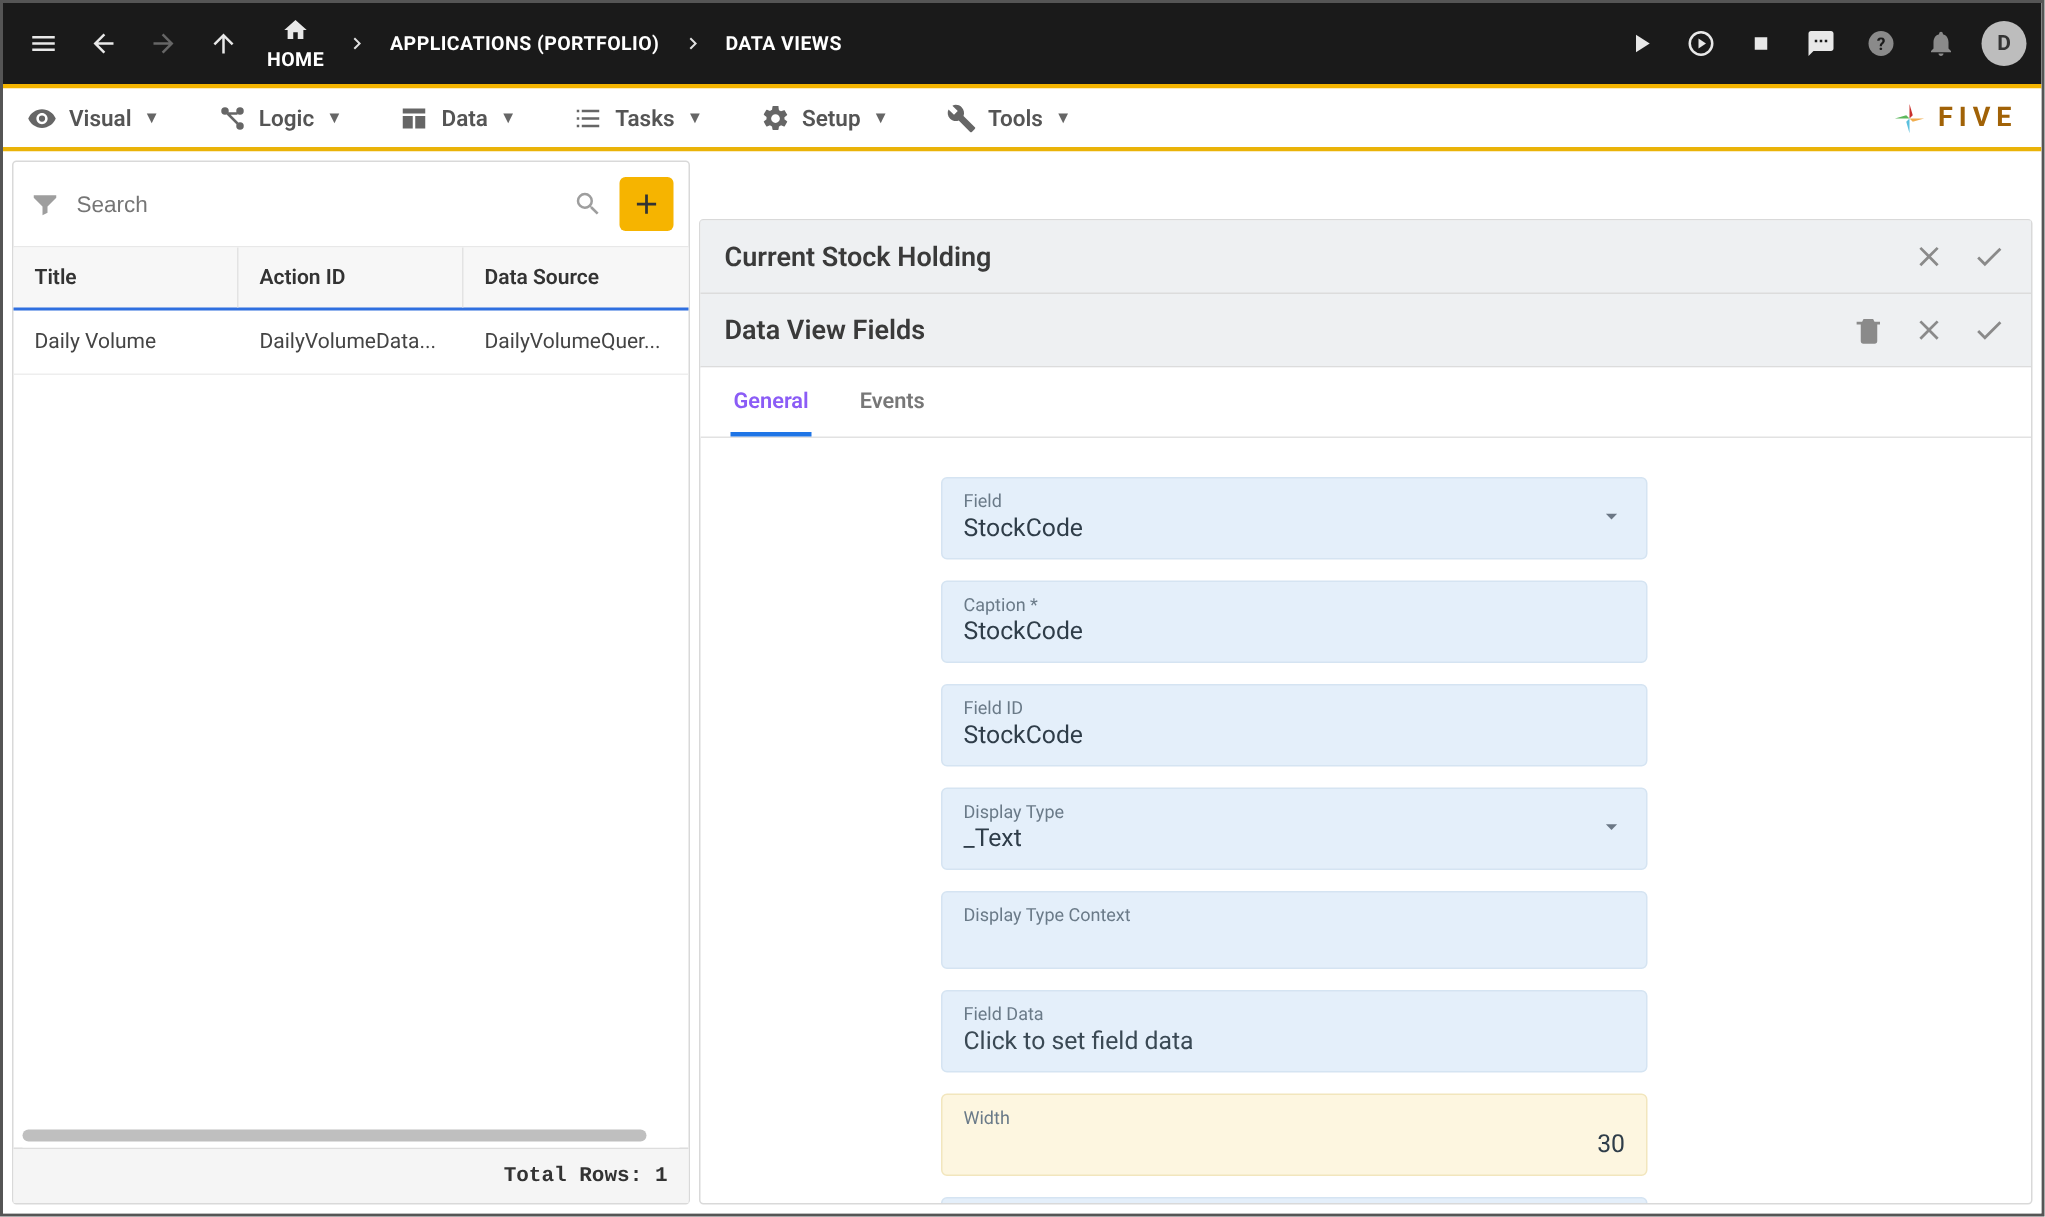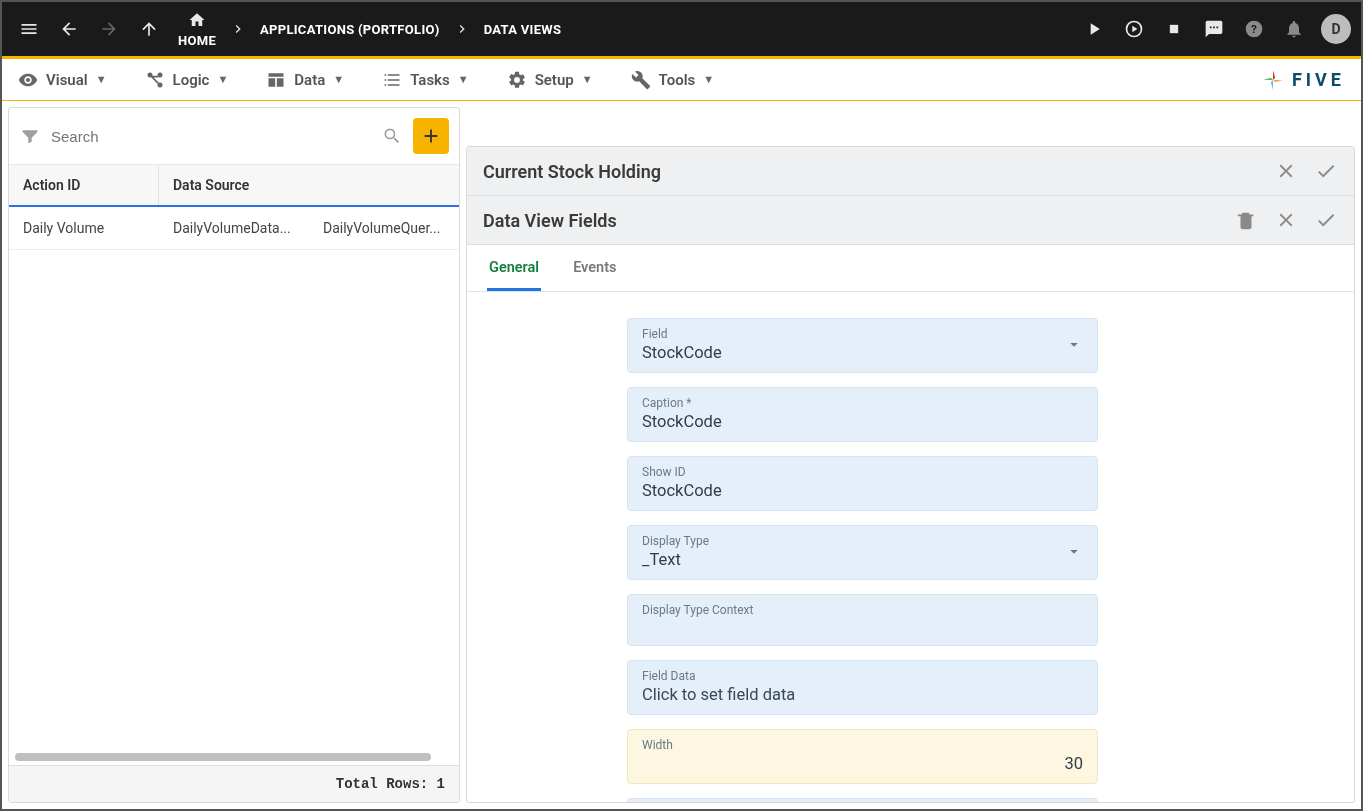--- a/index.html
+++ b/index.html
@@ -14,25 +14,25 @@
   .crumb { display:flex; align-items:center; font-weight:700; font-size:13px; letter-spacing:.3px; gap:4px; padding:0 6px; cursor:pointer;flex-direction:column; }
   .crumb svg { width:18px; height:18px; fill:#e8e8e8; }
   .chev-sep { width:20px; display:flex; align-items:center; justify-content:center; }
   .chev-sep svg { width:16px; height:16px; fill:#e0e0e0; }
   .topbar-spacer { flex:1; }
   .avatar { width:30px; height:30px; border-radius:50%; background:#bdbdbd; color:#333; font-weight:700; display:flex; align-items:center; justify-content:center; font-size:14px; margin-left:4px; }
 
   .accent-line { height:3px; background:#f4b400; }
 
   
-  .menubar { height:42px; display:flex; align-items:center; padding:0 16px; gap:38px; border-bottom:1px solid #eab308; background:#fff; }
+  .menubar { height:42px; display:flex; align-items:center; padding:0 16px; gap:38px; border-bottom:3px solid #eab308; background:#fff; }
   .menu-item { display:flex; align-items:center; gap:8px; font-weight:600; color:#555; font-size:15px; cursor:pointer; }
   .menu-item svg.lead { width:20px; height:20px; fill:#666; }
   .menu-item .caret { font-size:11px; color:#666; }
-  .brand { margin-left:auto; display:flex; align-items:center; gap:6px; font-weight:700; letter-spacing:4px; font-size:18px; color:#0c4a6e; }
+  .brand { margin-left:auto; display:flex; align-items:center; gap:6px; font-weight:700; letter-spacing:4px; font-size:18px; color:#a16207; }
 
   
   .main { flex:1; display:flex; min-height:0; background:#fff; padding:6px; gap:6px; }
 
   
   .left-panel { width:452px; border:1px solid #d9d9d9; border-radius:3px; display:flex; flex-direction:column; background:#fff; min-height:0; }
   .search-row { display:flex; align-items:center; padding:10px 10px; gap:10px; border-bottom:1px solid #e8e8e8; }
   .filter-ic, .search-ic { width:22px; height:22px; display:flex; align-items:center; justify-content:center; }
   .filter-ic svg, .search-ic svg { width:20px; height:20px; fill:#9e9e9e; }
   .search-input { flex:1; border:none; outline:none; font-size:15px; color:#000000; background:transparent; }
@@ -58,21 +58,21 @@
   
   .right-panel { flex:1; border:1px solid #d9d9d9; border-radius:3px; display:flex; flex-direction:column; min-height:0;margin-top:39px; }
   .hdr { background:#eef0f2; border-bottom:1px solid #dcdcdc; padding:12px 16px; display:flex; align-items:center; }
   .hdr h2 { font-size:18px; font-weight:600; color:#3a3a3a; }
   .hdr-actions { margin-left:auto; display:flex; gap:16px; }
   .act-ic { width:24px; height:24px; display:flex; align-items:center; justify-content:center; cursor:pointer; }
   .act-ic svg { width:22px; height:22px; fill:#8a8a8a; }
 
   .tabs-row { display:flex; gap:30px; padding:0 20px; border-bottom:1px solid #e2e2e2; background:#fff; }
   .tab { padding:14px 2px 12px 2px; font-weight:600; font-size:14.5px; color:#777; cursor:pointer; border-bottom:3px solid transparent; }
-  .tab.active { color:#15803d; border-bottom-color:#1f75e6; }
+  .tab.active { color:#8b5cf6; border-bottom-color:#1f75e6; }
 
   .form-scroll { flex:1; overflow-y:auto; padding:26px 40px 20px 160px; position:relative; min-height:0; }
   .form-scroll::-webkit-scrollbar { width:10px; }
   .form-scroll::-webkit-scrollbar-thumb { background:#b8b8b8; border-radius:5px; }
 
   .field-box { background:#e4effa; border:1px solid #d5e4f2; border-radius:4px; padding:8px 14px 10px 14px; margin-bottom:14px; width:471px; position:relative; }
   .field-box.highlight { background:#fdf6e0; border-color:#f2e6bd; }
   .field-label { font-size:12px; color:#6a7a88; margin-bottom:2px; }
   .field-value { font-size:16.5px; color:#2f3d49; }
   .field-value.placeholder-ish { color:#3a4954; }
@@ -239,20 +239,21 @@
           </svg>
       </div>
       <div class="add-btn">
         <svg viewBox="0 0 24 24">
             <path d="M19 13h-6v6h-2v-6H5v-2h6V5h2v6h6v2z"></path>
           </svg>
       </div>
     </div>
 
     <div class="table-head">
+      <div class="th col-title">Title</div>
       <div class="th col-action">Action ID</div>
       <div class="th col-source">Data Source</div>
     </div>
 
     <div class="table-body">
       <div class="tr">
         <div class="td col-title">Daily Volume</div>
         <div class="td col-action">DailyVolumeData...</div>
         <div class="td col-source">DailyVolumeQuer...</div>
       </div>
@@ -321,21 +322,21 @@
             </svg>
         </div>
       </div>
 
       <div class="field-box">
         <div class="field-label">Caption *</div>
         <div class="field-value">StockCode</div>
       </div>
 
       <div class="field-box">
-        <div class="field-label">Show ID</div>
+        <div class="field-label">Field ID</div>
         <div class="field-value">StockCode</div>
       </div>
 
       <div class="field-box">
         <div class="field-label">Display Type</div>
         <div class="field-value">_Text</div>
         <div class="dropdown-chev">
           <svg viewBox="0 0 24 24">
               <path d="M7 10l5 5 5-5z"></path>
             </svg>

